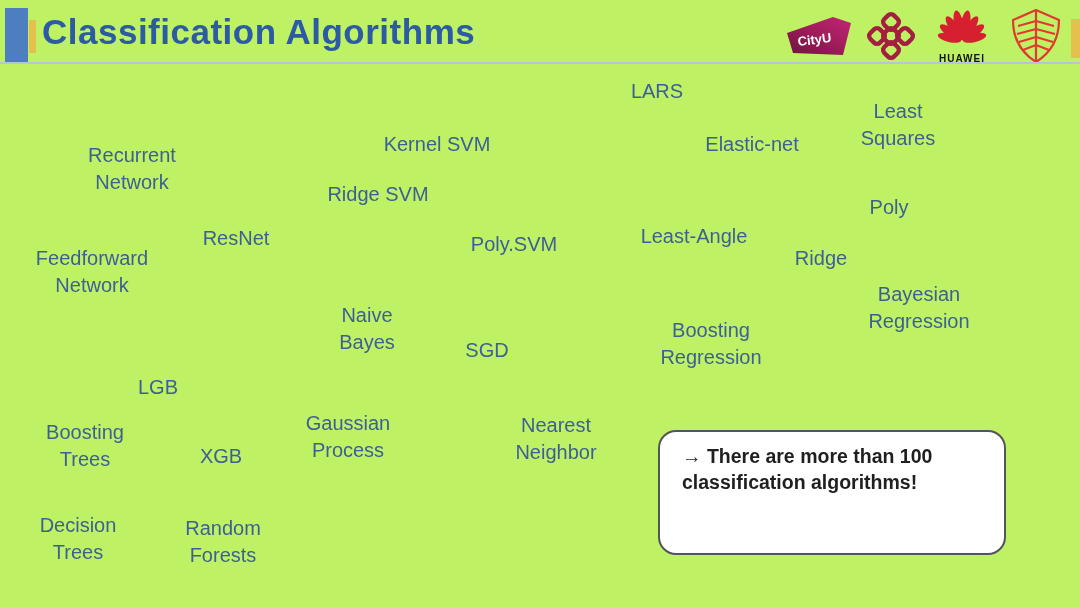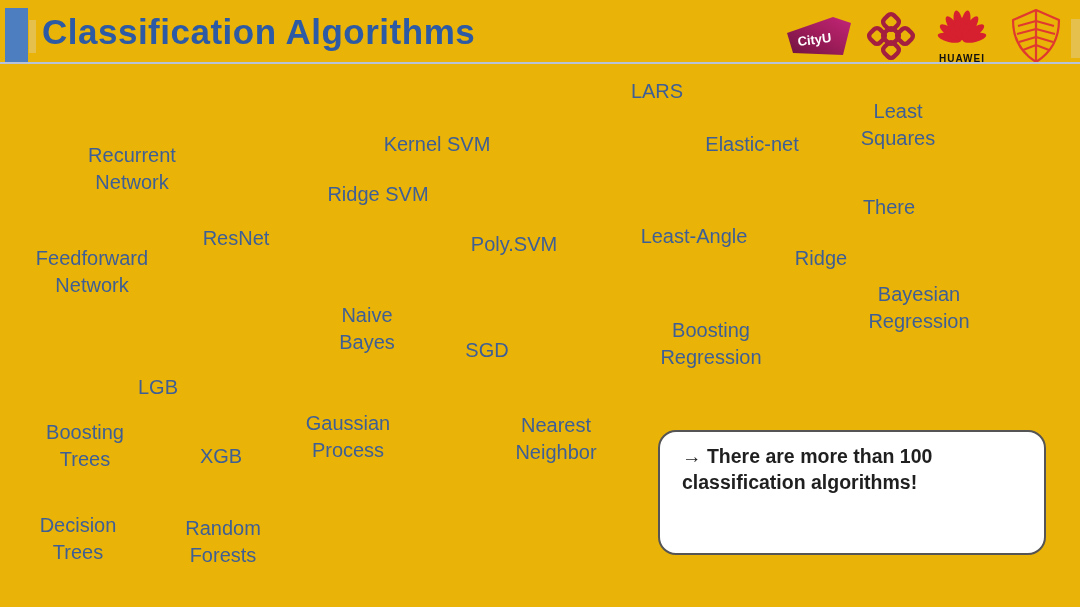--- a/index.html
+++ b/index.html
@@ -1,38 +1,38 @@
 <!DOCTYPE html>
 <html><head>
 <meta charset="utf-8">
 <style>
   html,body{margin:0;padding:0;background:#fff;}
   .slide{
-    position:relative;width:1080px;height:607px;overflow:hidden;background:#eab308;
+    position:relative;width:1080px;height:607px;overflow:hidden;background:#bef264;
     font-family:"Liberation Sans","DejaVu Sans",sans-serif;
   }
   
   .accent-blue-block{position:absolute;left:5px;top:8px;width:23px;height:56px;background:#4d7ec0;}
   .accent-gold-bar{position:absolute;left:29px;top:20px;width:7px;height:33px;background:#e5c04c;}
   .page-title{
     position:absolute;left:42px;top:12px;margin:0;font-size:35px;font-weight:bold;
     color:#2c5aa4;letter-spacing:0.5px;white-space:nowrap;
   }
   .title-divider{position:absolute;left:0;top:62px;width:1080px;height:2px;background:#b7c3d9;}
   .right-gold-bar{position:absolute;right:0;top:19px;width:9px;height:39px;background:#e5c04c;}
   .logo-row{position:absolute;top:6px;right:16px;display:flex;align-items:center;gap:14px;height:60px;}
   .logo{display:block;}
   .algo-label{
     position:absolute;transform:translate(-50%,-50%);
     color:#3e5f95;font-size:20px;line-height:27px;text-align:center;white-space:pre-line;
   }
   
   
   .callout{
-    position:absolute;left:658px;top:430px;width:388px;height:125px;box-sizing:border-box;
+    position:absolute;left:658px;top:430px;width:348px;height:125px;box-sizing:border-box;
     border:2.5px solid #555555;border-radius:18px;background:#ffffff;
     padding:11px 14px 16px 22px;
   }
   .callout p{
     margin:0;color:#1f1f1f;font-weight:bold;font-size:19.5px;line-height:26px;white-space:pre-line;
   }
 </style>
 </head>
 <body>
 
@@ -114,21 +114,21 @@
   <div id="labels-layer">
       <div class="algo-label" style="left: 657px; top: 91px;">LARS</div>
       <div class="algo-label" style="left: 898px; top: 125px;">Least
 Squares</div>
       <div class="algo-label" style="left: 437px; top: 144px;">Kernel SVM</div>
       <div class="algo-label" style="left: 752px; top: 144px;">Elastic-net</div>
       <div class="algo-label" style="left: 132px; top: 169px;">Recurrent
 Network</div>
       <div class="algo-label" style="left: 378px; top: 194px;">Ridge SVM</div>
       <div class="algo-label" style="left: 694px; top: 207px; margin-top: 29px;">Least-Angle</div>
-      <div class="algo-label" style="left: 889px; top: 207px;">There</div>
+      <div class="algo-label" style="left: 889px; top: 207px;">Poly</div>
       <div class="algo-label" style="left: 236px; top: 238px;">ResNet</div>
       <div class="algo-label" style="left: 514px; top: 244px; text-align: center;">Poly.SVM</div>
       <div class="algo-label" style="left: 789px; top: 258px; margin-left: 32px;">Ridge</div>
       <div class="algo-label" style="left: 92px; top: 272px;">Feedforward
 Network</div>
       <div class="algo-label" style="left: 919px; top: 308px;">Bayesian
 Regression</div>
       <div class="algo-label" style="left: 367px; top: 329px;">Naive
 Bayes</div>
       <div class="algo-label" style="left: 711px; top: 344px;">Boosting

